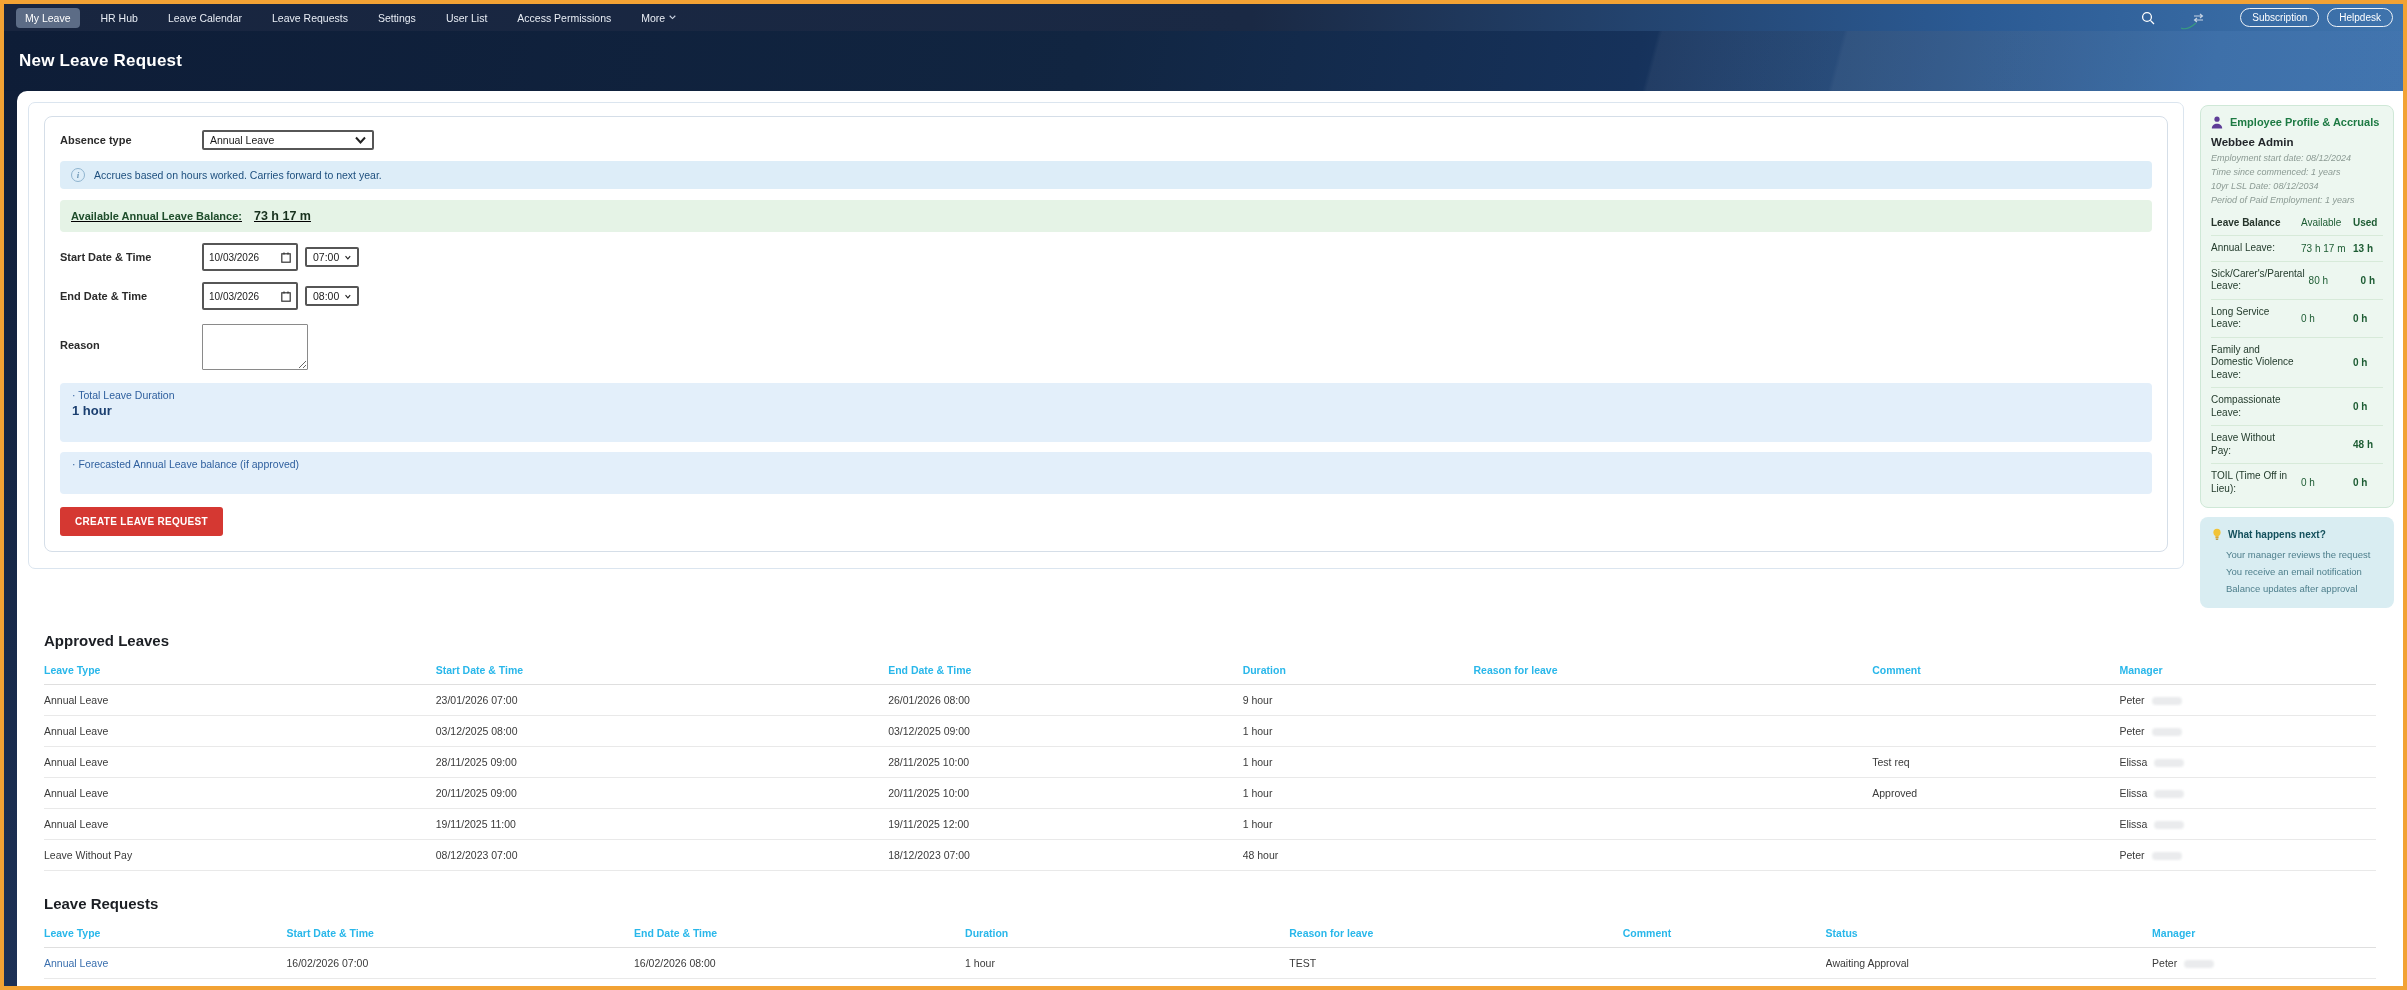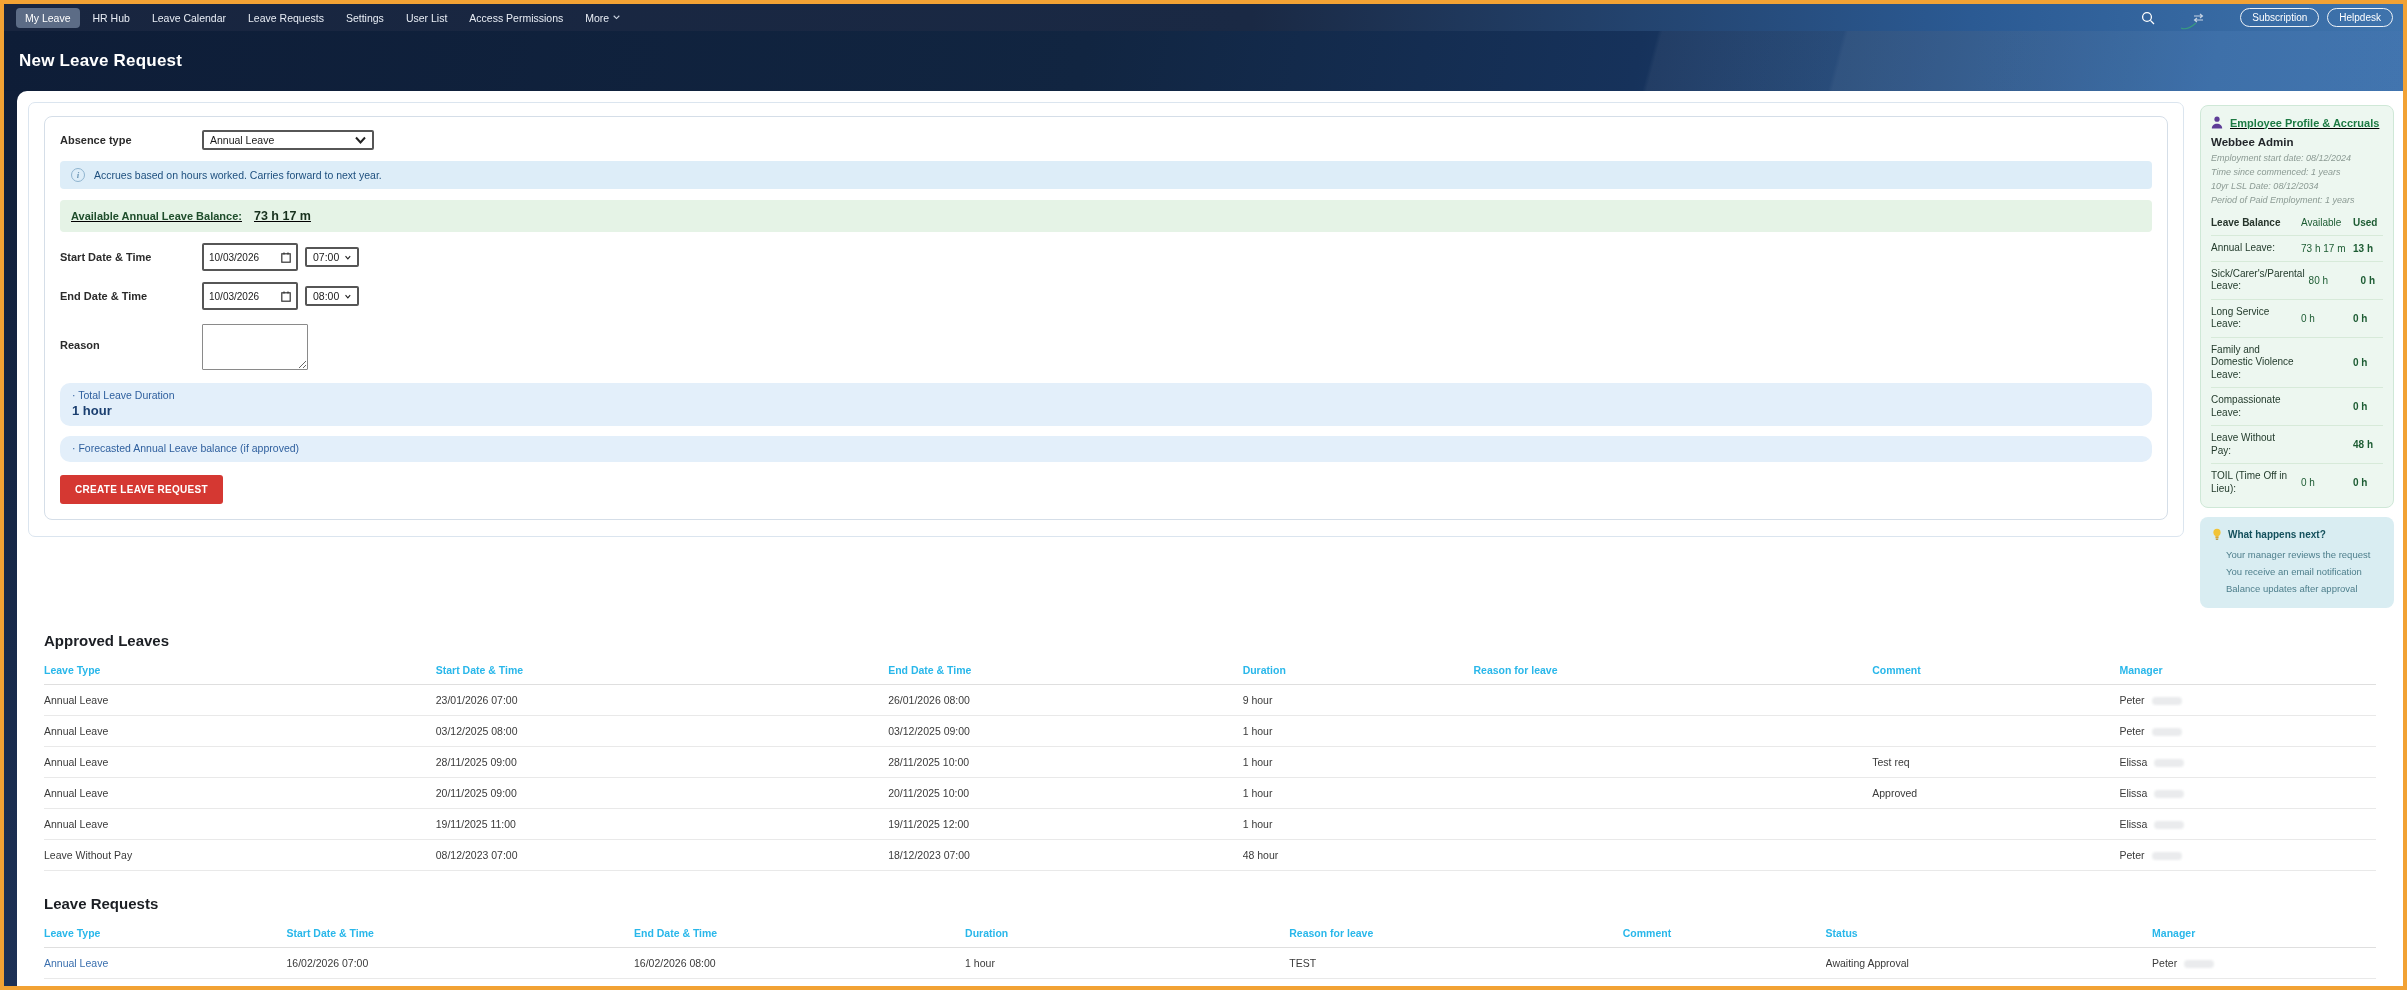--- a/index.html
+++ b/index.html
@@ -7,21 +7,21 @@
   body { font-family: "Liberation Sans", sans-serif; background:#fff; }
 
   .frame { width:2407px; height:990px; border:4px solid #f2a234;
            background: linear-gradient(180deg,#0e1c35 0%,#1d3156 100%);
            display:flex; flex-direction:column; overflow:hidden; }
 
   
   .topnav { height:27px; flex:0 0 27px; display:flex; align-items:center; padding:0 10px 0 12px;
             background: linear-gradient(90deg,#18253f 0%,#1a2944 55%,#2c5econ 75%,#3c71aa 100%);
             background: linear-gradient(90deg,#18253f 0%,#1a2944 52%,#2b5a93 82%,#3f74ad 100%); }
-  .nav-items { display:flex; align-items:center; gap:4px; }
+  .nav-items { display:flex; align-items:center; gap:12px; }
   .nav-item { color:#e8edf5; font-size:10.5px; padding:4px 9px; border-radius:4px; white-space:nowrap;
               display:flex; align-items:center; gap:4px; cursor:default; }
   .nav-item.active { background:#5c6c86; color:#fff; }
   .chev { width:7px; height:7px; }
   .nav-right { margin-left:auto; display:flex; align-items:center; gap:34px; }
   .icon-btn { width:16px; height:16px; display:flex; align-items:center; justify-content:center; position:relative; }
   .pill-btn { border:1px solid rgba(255,255,255,0.9); color:#fff; font-size:10px; border-radius:10px;
               padding:3px 11px; background:transparent; white-space:nowrap; }
   .pill-group { display:flex; gap:8px; }
   .swoosh { position:absolute; left:-10px; top:12px; }
@@ -61,32 +61,32 @@
   .i-ico { width:14px; height:14px; flex:0 0 14px; border:1px solid #8fb4cf; color:#6d97b6; border-radius:50%;
            font-size:9px; font-family:"Liberation Serif",serif; font-style:italic; font-weight:700;
            display:flex; align-items:center; justify-content:center; }
   .bar.green { background:#e5f3e6; padding:9px 11px; gap:12px;text-decoration:underline; }
   .bar.green .lbl { font-size:11px; font-weight:700; color:#1e4d2b; }
   .bar.green .val { font-size:12.5px; font-weight:700; color:#17301d; }
 
   textarea.reason { width:106px; height:46px; border:1px solid #8a8a8a; border-radius:1px;
                     font-family:"Liberation Sans",sans-serif; font-size:10px; resize:both; }
 
-  .bar.blue { background:#e3effa; display:block; padding:6px 12px 8px;border-radius:10px; }
+  .bar.blue { background:#e3effa; display:block; padding:6px 12px 24px; }
   .bar.blue .lbl { font-size:10.5px; color:#2e5f9e; }
   .bar.blue .val { font-size:13px; font-weight:700; color:#1b3f70; margin-top:2px; }
 
   .submit-btn { margin-top:13px; background:#d53832; color:#fff; border:none; border-radius:3px;
                 font-family:"Liberation Sans",sans-serif; font-size:10px; font-weight:700;
                 letter-spacing:0.3px; padding:9px 15px; cursor:pointer; }
 
   
   .right-col { width:194px; flex:0 0 194px; margin:14px 9px 0 6px; }
   .profile-panel { background:#edf7f0; border:1px solid #cfe8d7; border-radius:8px; padding:10px 10px 6px; }
-  .pp-head { display:flex; align-items:center; gap:7px; margin-bottom:7px;text-decoration:underline; }
+  .pp-head { display:flex; align-items:flex-start; gap:7px; margin-bottom:7px; }
   .pp-head .t { font-size:11px; font-weight:700; color:#1d7a43; }
   .pp-name { font-size:11.5px; font-weight:700; color:#23272b; margin-bottom:4px; }
   .pp-detail { font-size:9px; font-style:italic; color:#8b9a93; line-height:1.55; }
   .bal-head { display:flex; margin-top:9px; padding-bottom:6px; border-bottom:1px solid #d7ead9;
               font-size:10px; font-weight:700; color:#26342b; }
   .bal-row { display:flex; align-items:center; padding:6px 0; border-bottom:1px solid #d7ead9; }
   .bal-row:last-child { border-bottom:none; }
   .bal-c1 { flex:1; font-size:10px; color:#243c2d; line-height:1.25; padding-right:4px; }
   .bal-c2 { width:52px; flex:0 0 52px; font-size:10px; font-weight:400; color:#1d5c33; }
   .bal-c3 { width:30px; flex:0 0 30px; font-size:10px; font-weight:700; color:#1d5c33; }

